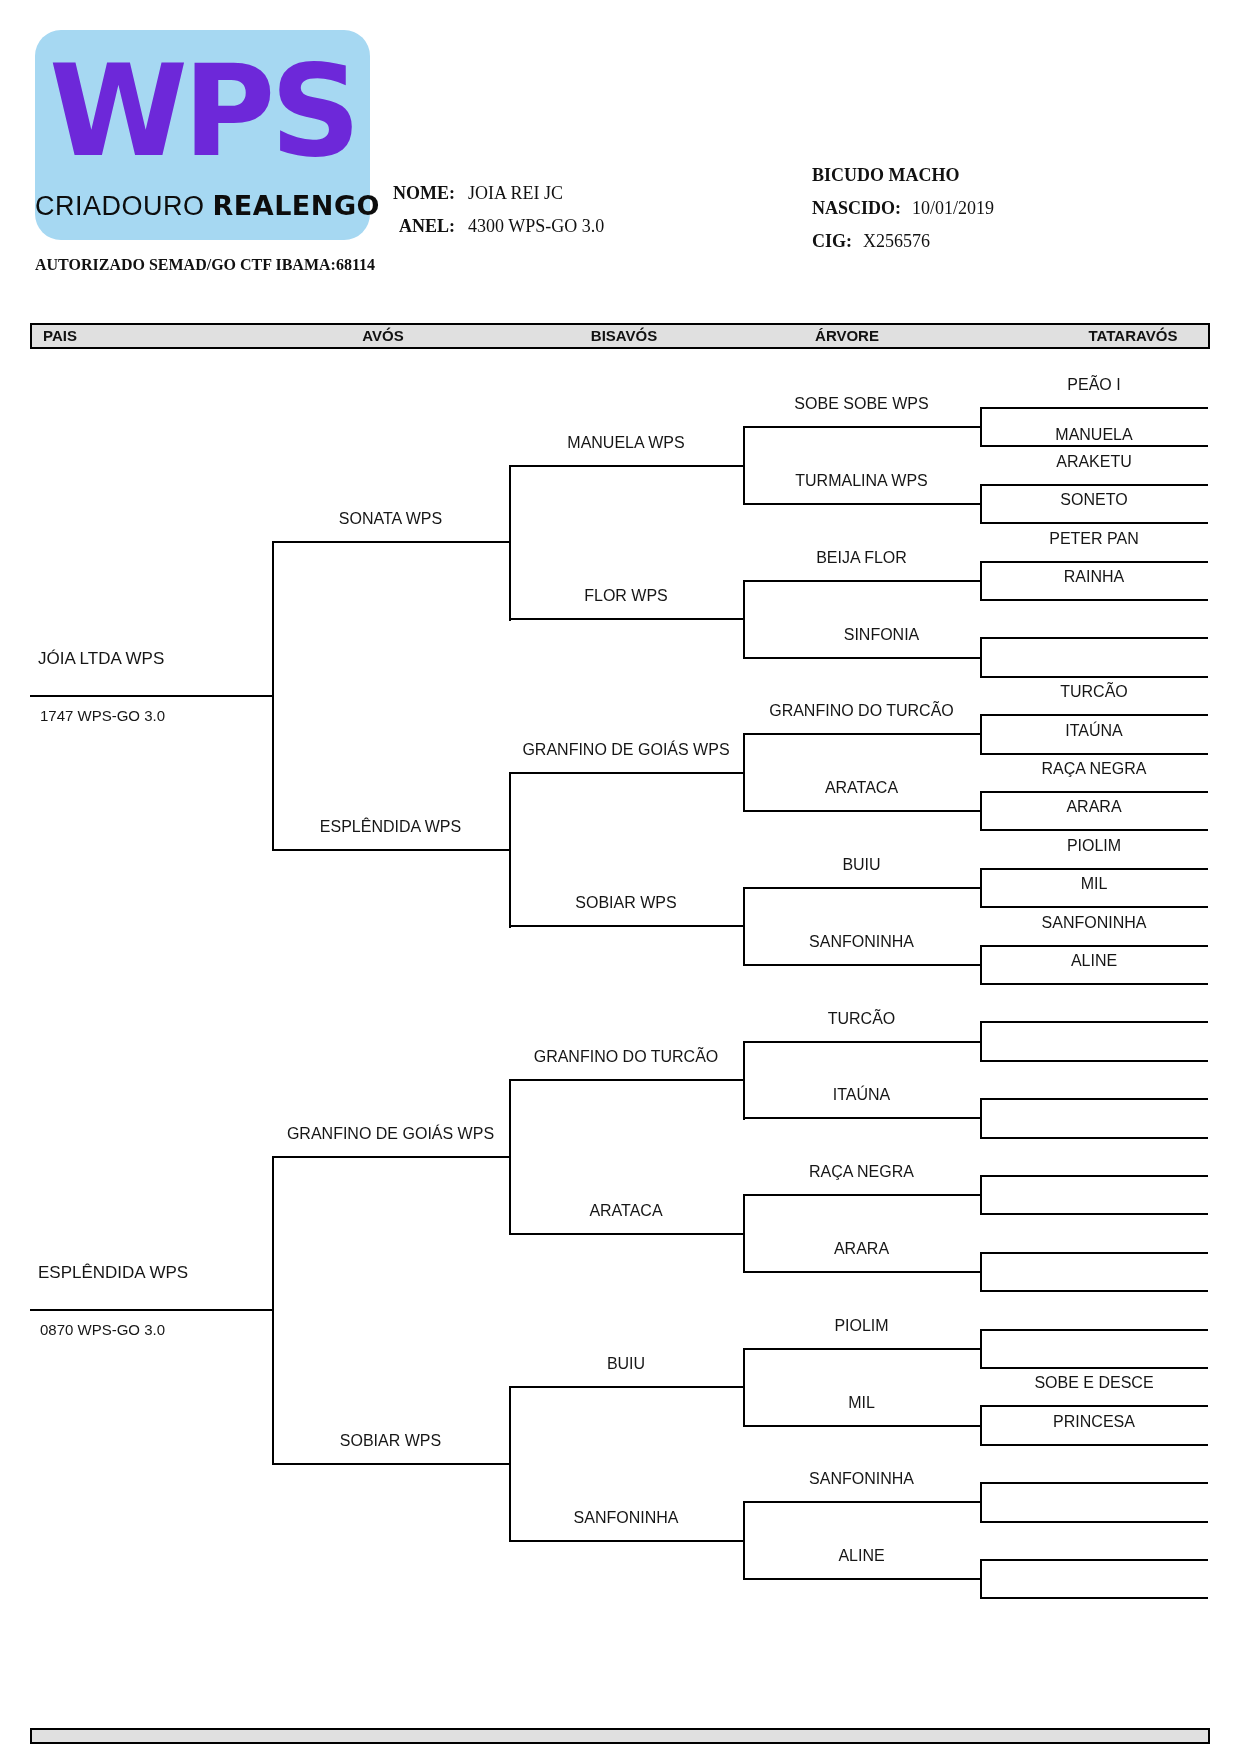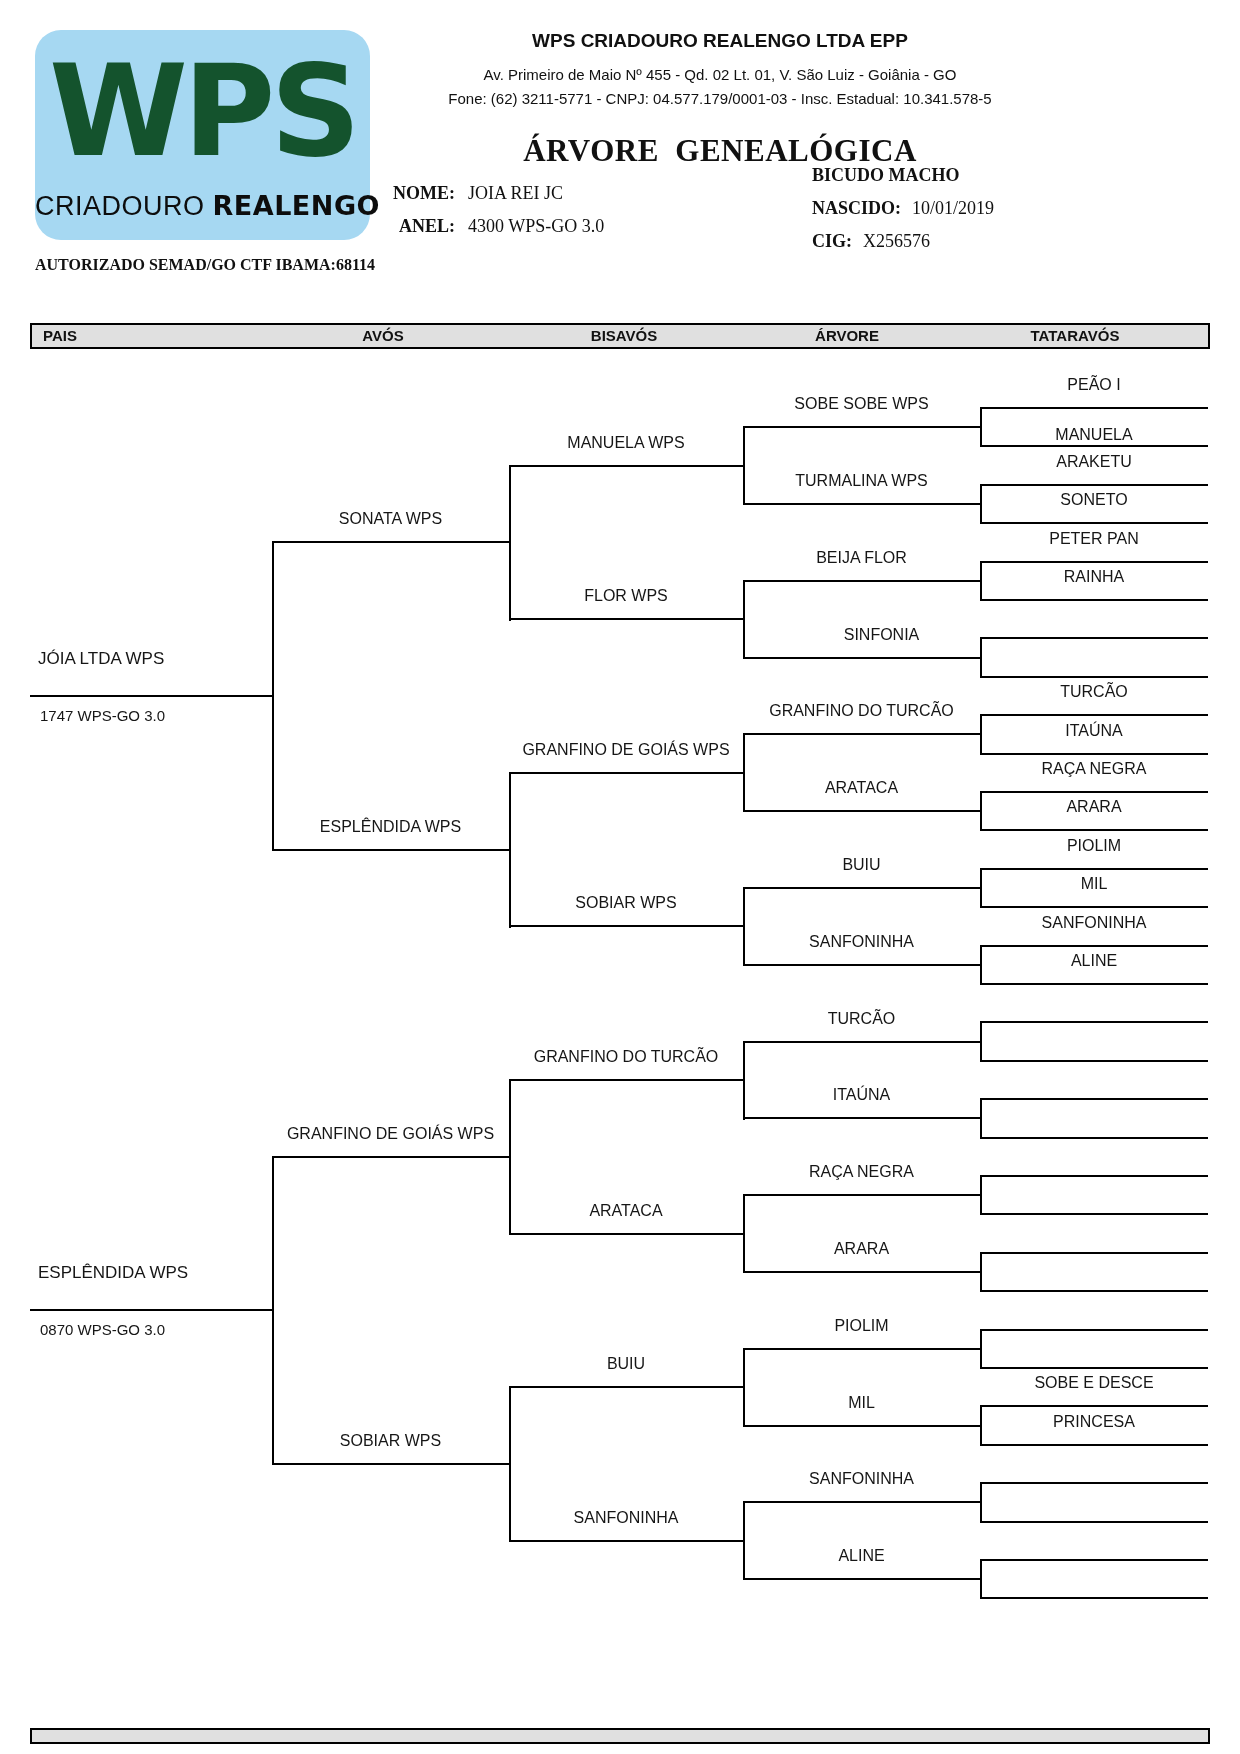--- a/index.html
+++ b/index.html
@@ -4,21 +4,21 @@
 <style>
   * { margin:0; padding:0; box-sizing:border-box; }
   html,body { background:#ffffff; }
   body { font-family:"Liberation Sans", sans-serif; color:#111; }
   .page { position:relative; width:1240px; height:1754px; background:#fff; overflow:hidden; margin:0 auto; }
 
   
   .logo { position:absolute; left:35px; top:30px; width:335px; height:210px;
           background:#a6d8f2; border-radius:26px; text-align:center; }
   .logo-wps { font-family:"DejaVu Sans", sans-serif; font-weight:900; font-size:126px;
-              line-height:1.05; letter-spacing:-5px; color:#14532d; margin-top:16px; }
+              line-height:1.05; letter-spacing:-5px; color:#6d28d9; margin-top:16px; }
   .logo-sub { position:absolute; bottom:18px; width:100%; font-size:27px; color:#0d0d0d;
               letter-spacing:0.5px; white-space:nowrap; }
   .logo-sub .light { font-weight:400; }
   .logo-sub .heavy { font-weight:800; font-family:"DejaVu Sans", sans-serif; }
 
   
   .company { position:absolute; left:370px; top:24px; width:700px; text-align:center; }
   .company-name { font-size:19px; font-weight:bold; margin-top:6px; }
   .company-line1 { font-size:15px; margin-top:14px; }
   .company-line2 { font-size:15px; margin-top:7px; }
@@ -62,26 +62,20 @@
 <div class="page">
 
   <div class="logo">
     <div class="logo-wps">WPS</div>
     <div class="logo-sub">
       <span class="light">CRIADOURO</span>
       <span class="heavy">REALENGO</span>
     </div>
   </div>
 
-  <div class="company">
-    <div class="company-name">WPS CRIADOURO REALENGO LTDA EPP</div>
-    <div class="company-line1">Av. Primeiro de Maio Nº 455 - Qd. 02 Lt. 01, V. São Luiz - Goiânia - GO</div>
-    <div class="company-line2">Fone: (62) 3211-5771  -  CNPJ: 04.577.179/0001-03  -  Insc. Estadual: 10.341.578-5</div>
-    <div class="doc-title">ÁRVORE  GENEALÓGICA</div>
-  </div>
 
   <div class="info-left">
     <div class="row">
       <span class="lbl">NOME:</span>
       <span class="val">JOIA REI JC</span>
     </div>
     <div class="row">
       <span class="lbl">ANEL:</span>
       <span class="val">4300 WPS-GO 3.0</span>
     </div>
@@ -97,21 +91,21 @@
     </div>
   </div>
 
   <div class="authorized">AUTORIZADO SEMAD/GO CTF IBAMA:68114</div>
 
   <div class="colbar">
     <span class="col col-pais">PAIS</span>
     <span class="col col-c" style="left:351px">AVÓS</span>
     <span class="col col-c" style="left:592px">BISAVÓS</span>
     <span class="col col-c" style="left:815px">ÁRVORE</span>
-    <span class="col col-c" style="left:1043px">TATARAVÓS</span>
+    <span class="col col-c" style="left:1101px">TATARAVÓS</span>
   </div>
 
   <div id="tree">
       <div class="hline" style="left: 30px; top: 695px; width: 242px;"></div>
       <div class="nlabel pais" style="left: 30px; top: 649px; width: 242px;">JÓIA LTDA WPS</div>
       <div class="ring" style="left: 30px; top: 707px; width: 242px;">1747 WPS-GO 3.0</div>
       <div class="hline" style="left: 30px; top: 1309px; width: 242px;"></div>
       <div class="nlabel pais" style="left: 30px; top: 1263px; width: 242px;">ESPLÊNDIDA WPS</div>
       <div class="ring" style="left: 30px; top: 1321px; width: 242px;">0870 WPS-GO 3.0</div>
       <div class="hline" style="left: 272px; top: 541px; width: 237px;"></div>

